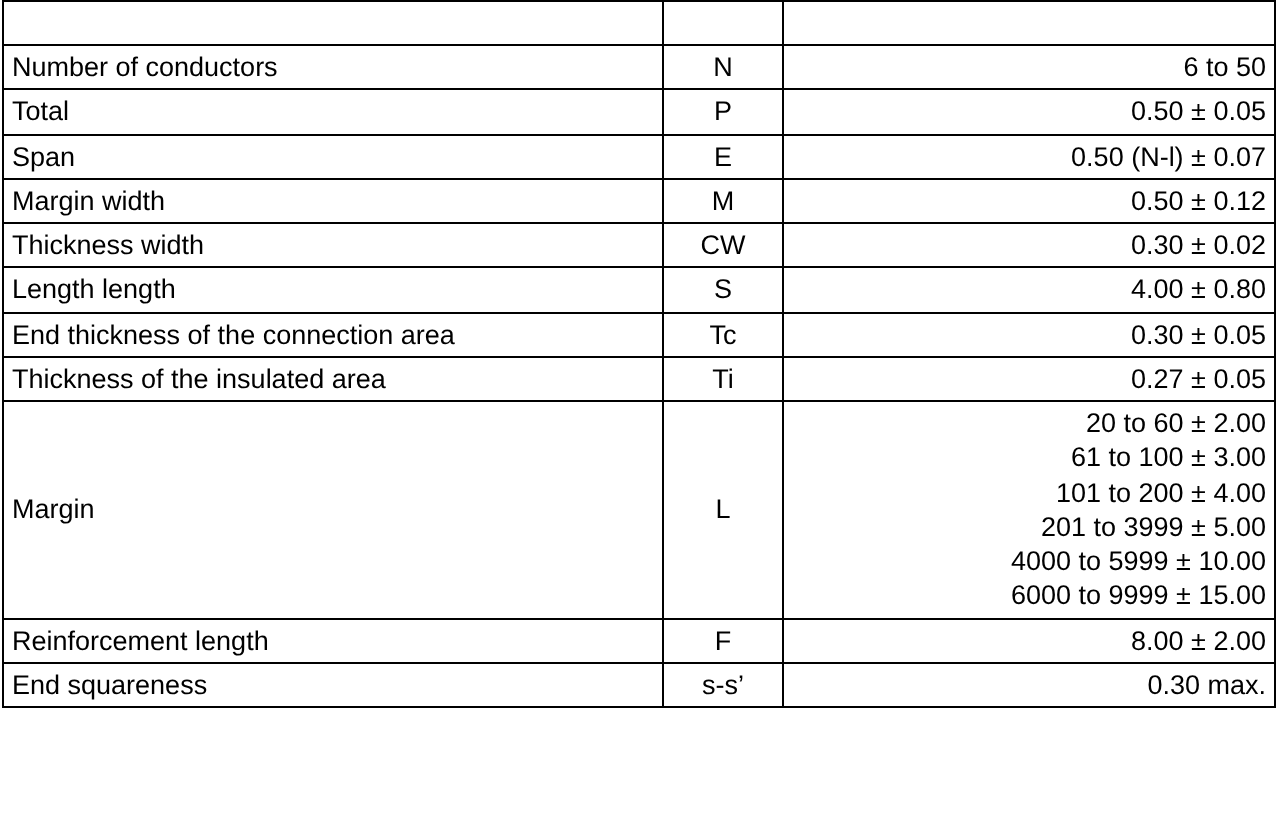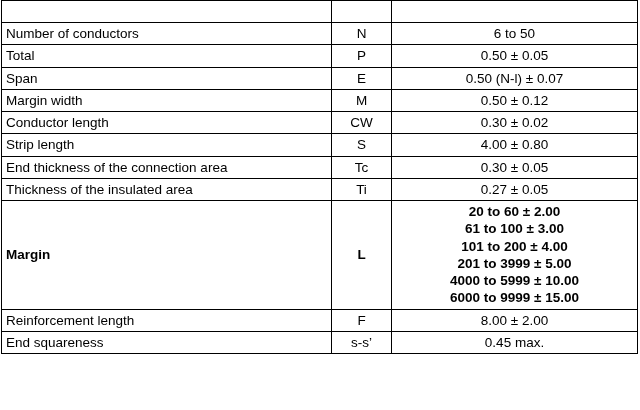--- a/index.html
+++ b/index.html
@@ -33,31 +33,30 @@
     width: 330px;
     text-align: left;
     padding-left: 5px;
   }
   td.c-sym {
     width: 60px;
     text-align: center;
   }
   td.c-val {
     width: 246px;
-    text-align: center;
+    text-align: right;
   }
   .multiline {
     white-space: pre-line;
     line-height: 1.45;
     padding-top: 5px;
     padding-bottom: 5px;
   }
   tr.tall td {
     height: 160px;
-    font-weight: bold;
   }
   .clipped-top {
     height: 6px;
     overflow: hidden;
   }
   .clipped-top td {
     height: 6px;
     border-bottom: 1px solid #000;
     border-top: none;
     padding: 0;
@@ -88,26 +87,26 @@
       <td class="c-name">Span</td>
       <td class="c-sym">E</td>
       <td class="c-val">0.50 (N-l) ± 0.07</td>
     </tr>
     <tr>
       <td class="c-name">Margin width</td>
       <td class="c-sym">M</td>
       <td class="c-val">0.50 ± 0.12</td>
     </tr>
     <tr>
-      <td class="c-name">Conductor length</td>
+      <td class="c-name">Thickness width</td>
       <td class="c-sym">CW</td>
       <td class="c-val">0.30 ± 0.02</td>
     </tr>
     <tr>
-      <td class="c-name">Strip length</td>
+      <td class="c-name">Length length</td>
       <td class="c-sym">S</td>
       <td class="c-val">4.00 ± 0.80</td>
     </tr>
     <tr>
       <td class="c-name">End thickness of the connection area</td>
       <td class="c-sym">Tc</td>
       <td class="c-val">0.30 ± 0.05</td>
     </tr>
     <tr>
       <td class="c-name">Thickness of the insulated area</td>
@@ -125,16 +124,16 @@
 6000 to 9999 ± 15.00</td>
     </tr>
     <tr>
       <td class="c-name">Reinforcement length</td>
       <td class="c-sym">F</td>
       <td class="c-val">8.00 ± 2.00</td>
     </tr>
     <tr>
       <td class="c-name">End squareness</td>
       <td class="c-sym">s-s’</td>
-      <td class="c-val">0.45 max.</td>
+      <td class="c-val">0.30 max.</td>
     </tr>
   </tbody>
 </table>
 
 </body></html>

